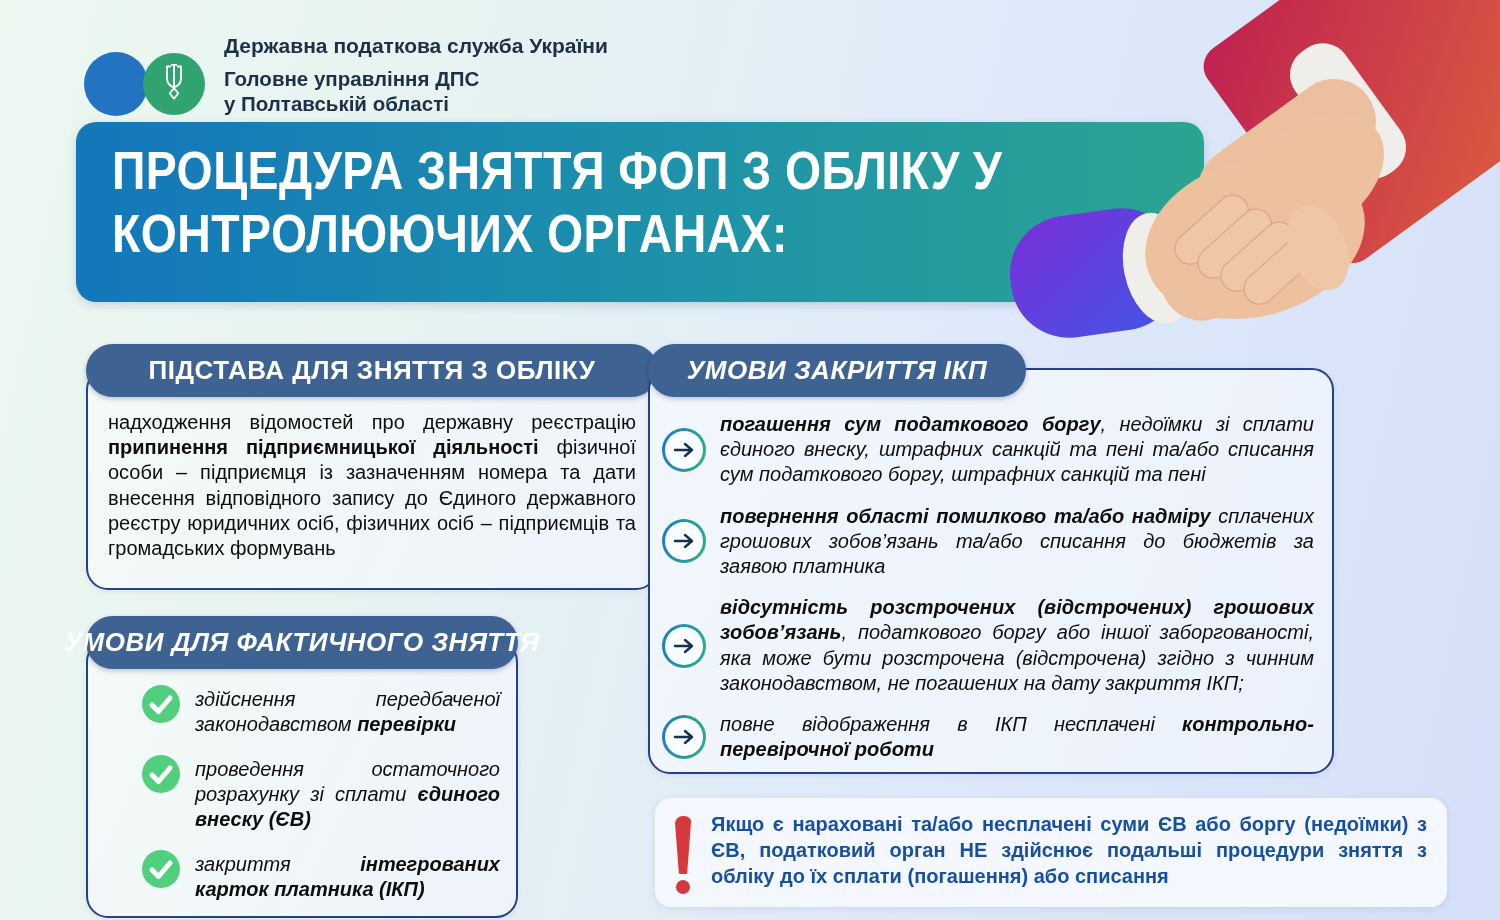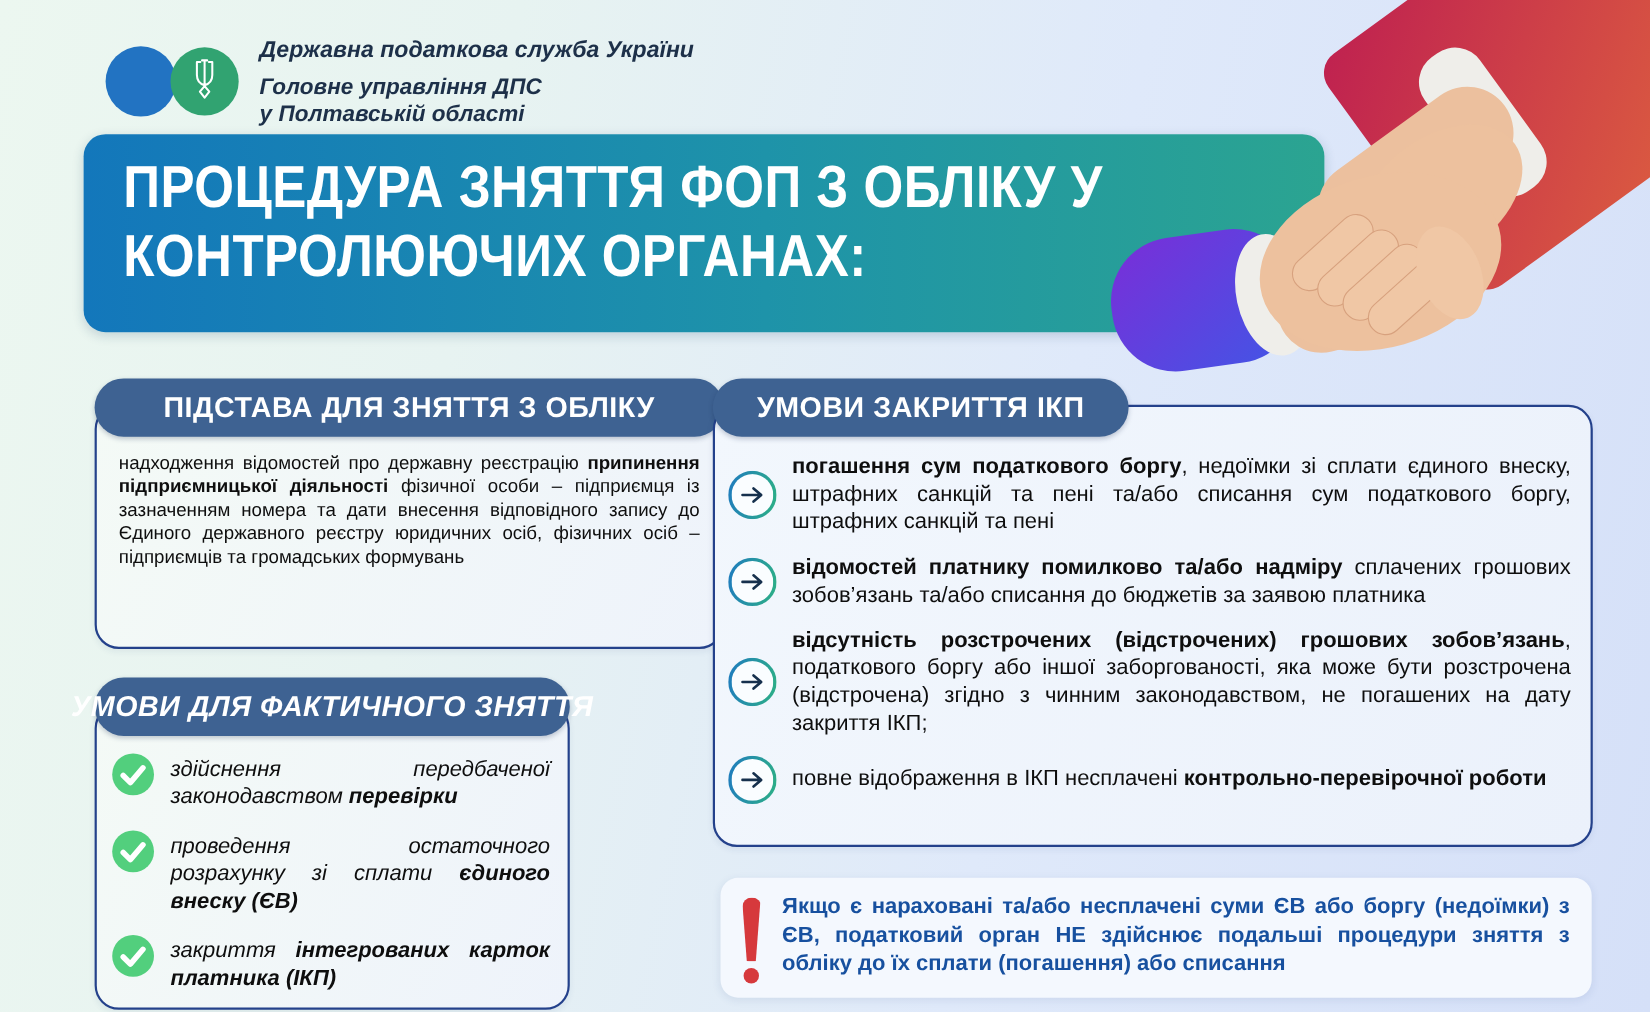--- a/index.html
+++ b/index.html
@@ -1,21 +1,21 @@
 <!DOCTYPE html>
 <html><head>
 <meta charset="utf-8">
 <style>
   * { margin:0; padding:0; box-sizing:border-box; }
   body { font-family:"Liberation Sans", sans-serif; }
   .page { position:relative; width:1500px; height:920px; overflow:hidden;
     background:linear-gradient(102deg,#ecf7f0 0%,#e7f3f1 28%,#dfe9fa 62%,#d5e0f8 100%); }
 
   
-  .brand { position:absolute; left:96px; top:30px; display:flex; align-items:center; gap:18px;font-style:italic; }
+  .brand { position:absolute; left:84px; top:30px; display:flex; align-items:flex-end; gap:18px; }
   .brand-circles { position:relative; width:122px; height:66px; flex:0 0 122px; }
   .circle-blue { position:absolute; left:0; top:2px; width:64px; height:64px; border-radius:50%; background:#2273c2; }
   .circle-green { position:absolute; left:59px; top:3px; width:62px; height:62px; border-radius:50%;
     background:#31a371; display:flex; align-items:center; justify-content:center; }
   .brand-text { color:#1d3049; font-weight:bold; padding-top:4px; }
   .org-name { font-size:21px; margin-bottom:8px; }
   .org-unit { font-size:20.5px; line-height:25px; }
 
   
   .banner { position:absolute; left:76px; top:122px; width:1128px; height:180px; border-radius:20px;
@@ -27,32 +27,32 @@
   .subtitle { position:absolute; left:112px; top:284px; font-size:32px; font-weight:700;
     color:#9aa2ab; letter-spacing:1px; }
 
   
   .panel { position:absolute; border:2px solid #24418b; border-radius:22px;
     box-shadow:0 2px 6px rgba(30,60,120,.07); }
   .panel-basis { left:86px; top:368px; width:572px; min-height:222px;
     background:linear-gradient(115deg,#f4faf6,#eef3fb); }
   .panel-cond  { left:86px; top:640px; width:432px; min-height:220px;
     background:linear-gradient(115deg,#f4faf6,#eef3fb);font-style:italic; }
-  .panel-ikp   { left:648px; top:368px; width:800px; min-height:402px;
-    background:linear-gradient(115deg,#f2f7fd,#ebf1fb); }
+  .panel-ikp   { left:648px; top:368px; width:686px; min-height:402px;
+    background:linear-gradient(115deg,#f2f7fd,#ebf1fb);font-style:italic; }
   .pill { position:absolute; top:-26px; height:53px; background:#3e6292; border-radius:999px;
     color:#fff; font-weight:700; display:flex; align-items:center; justify-content:center;
     box-shadow:0 2px 5px rgba(20,40,80,.25); white-space:nowrap; }
   .pill-full { left:-2px; right:-2px; font-size:26px; letter-spacing:.5px; }
   .pill-ikp  { left:-2px; width:378px; font-size:26px; letter-spacing:.5px; }
 
-  .basis-text { padding:40px 20px 18px 20px; font-size:17px; line-height:1.26;
+  .basis-text { padding:40px 20px 18px 20px; font-size:20px; line-height:1.26;
     text-align:justify; color:#0e0e0e; }
 
-  .cond-list { padding:42px 16px 14px 14px; display:flex; flex-direction:column; gap:17px; }
+  .cond-list { padding:42px 16px 14px 14px; display:flex; flex-direction:column; gap:17px;margin-left:40px; }
   .cond-item { display:flex; gap:15px; align-items:flex-start; }
   .check { flex:0 0 38px; width:38px; height:38px; border-radius:50%; background:#52cf7d;
     display:flex; align-items:center; justify-content:center; margin-top:1px; }
   .cond-text { font-size:20px; line-height:1.25; text-align:justify; color:#0e0e0e; padding-top:3px; }
 
   .ikp-list { padding:42px 18px 10px 12px; display:flex; flex-direction:column; gap:16px; }
   .ikp-item { display:flex; gap:14px; align-items:center; }
   .arrow-circle { flex:0 0 44px; width:44px; height:44px; border-radius:50%;
     background:linear-gradient(#fafdff,#fafdff) padding-box, linear-gradient(100deg,#1f7ac0,#2db184) border-box;
     border:3px solid transparent; display:flex; align-items:center; justify-content:center; }
@@ -183,21 +183,21 @@
             </svg>
         </span>
         <div class="ikp-text"><strong>погашення сум податкового боргу</strong><span>, недоїмки зі сплати єдиного внеску, штрафних санкцій та пені та/або списання сум податкового боргу, штрафних санкцій та пені</span></div>
       </div>
       <div class="ikp-item">
         <span class="arrow-circle">
           <svg width="22" height="16" viewBox="0 0 22 16">
               <path d="M2 8 H18 M12 2 l7 6 -7 6" fill="none" stroke="#16304d" stroke-width="2.4" stroke-linecap="round" stroke-linejoin="round"></path>
             </svg>
         </span>
-        <div class="ikp-text"><strong>відомостей платнику помилково та/або надміру</strong><span> сплачених грошових зобов’язань та/або списання до бюджетів за заявою платника</span></div>
+        <div class="ikp-text"><strong>повернення області помилково та/або надміру</strong><span> сплачених грошових зобов’язань та/або списання до бюджетів за заявою платника</span></div>
       </div>
       <div class="ikp-item">
         <span class="arrow-circle">
           <svg width="22" height="16" viewBox="0 0 22 16">
               <path d="M2 8 H18 M12 2 l7 6 -7 6" fill="none" stroke="#16304d" stroke-width="2.4" stroke-linecap="round" stroke-linejoin="round"></path>
             </svg>
         </span>
         <div class="ikp-text"><strong>відсутність розстрочених (відстрочених) грошових зобов’язань</strong><span>, податкового боргу або іншої заборгованості, яка може бути розстрочена (відстрочена) згідно з чинним законодавством, не погашених на дату закриття ІКП;</span></div>
       </div>
       <div class="ikp-item">

